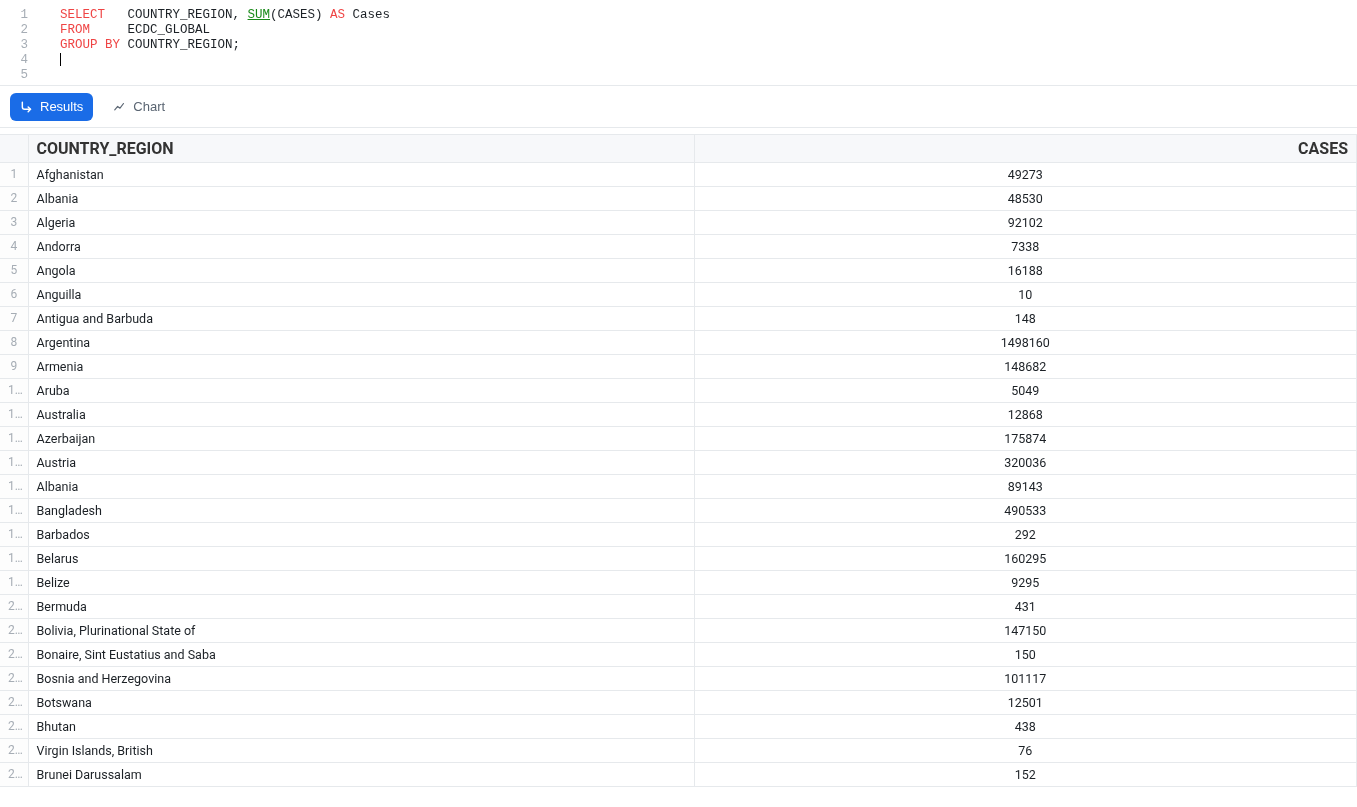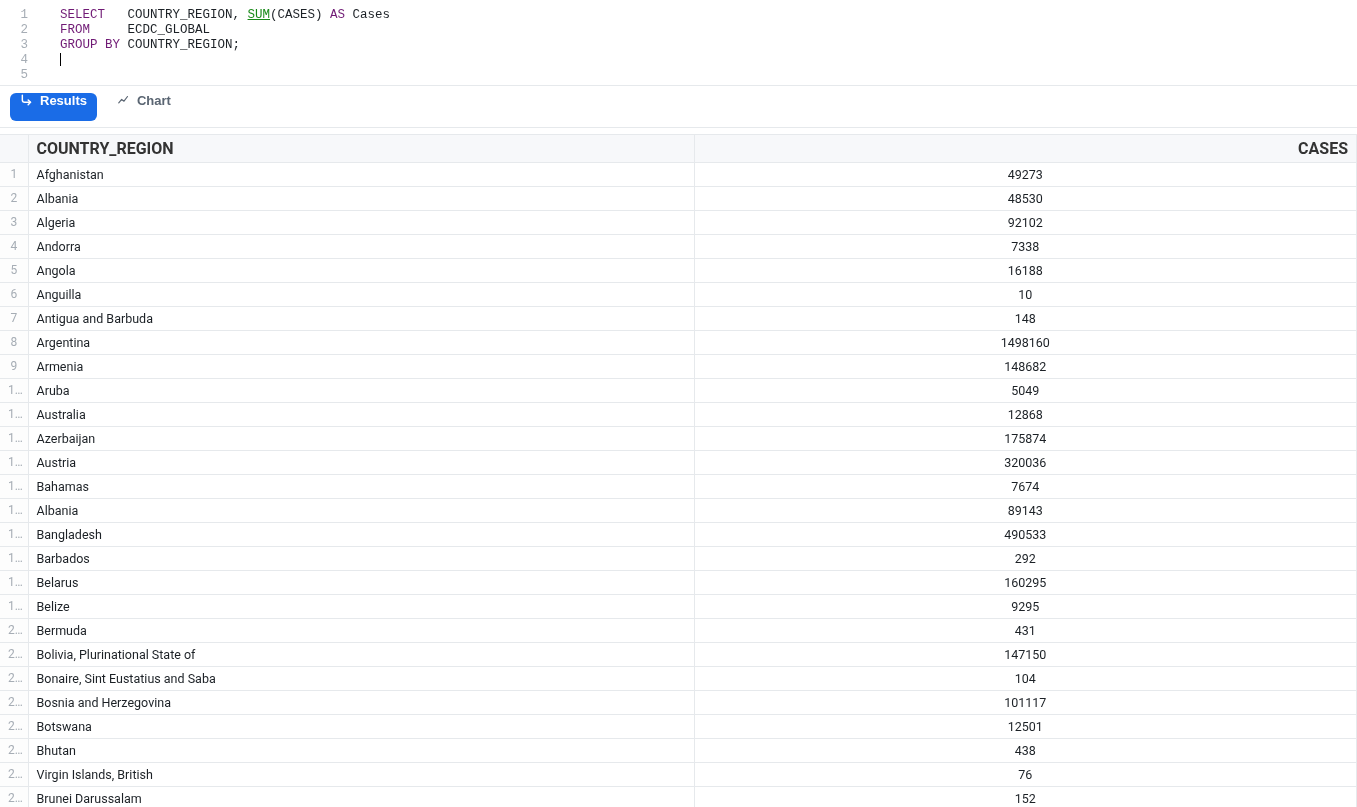--- a/index.html
+++ b/index.html
@@ -25,45 +25,46 @@
     width: 40px;
     flex-shrink: 0;
     color: #a6adb5;
     text-align: right;
     padding-right: 12px;
     user-select: none;
   }
   .gutter div { height: 15px; }
   .code-lines { padding-left: 20px; }
   .code-lines .line { height: 15px; white-space: pre; }
-  .kw-blue { color: #701a75; }
+  .kw-blue { color: #ef4444; }
   .kw-green { color: #188a18; text-decoration: underline; }
   .cursor {
     display: inline-block;
     width: 1px;
     height: 13px;
     background: #000;
     vertical-align: middle;
   }
   .tabs-bar {
     height: 42px;
     border-bottom: 1px solid #e6e9ec;
     display: flex;
     align-items: center;
     padding-left: 10px;
     gap: 10px;
   }
   .tab-btn {
     display: flex;
+    align-items: center;
     gap: 6px;
     height: 28px;
     padding: 0 10px;
     border-radius: 6px;
     font-size: 13px;
-    font-weight: 700;
+    font-weight: 400;
     cursor: pointer;
     border: none;
     background: transparent;
     color: #5a6572;
   }
   .tab-btn.active {
     background: #1a6ce7;
     color: #fff;
   }
   .tab-btn svg { width: 14px; height: 14px; }
@@ -218,25 +219,20 @@
           <td class="rownum">12</td>
           <td class="col-country">Azerbaijan</td>
           <td class="col-cases">175874</td>
         </tr>
         <tr>
           <td class="rownum">13</td>
           <td class="col-country">Austria</td>
           <td class="col-cases">320036</td>
         </tr>
         <tr>
-          <td class="rownum">14</td>
-          <td class="col-country">Bahamas</td>
-          <td class="col-cases">7674</td>
-        </tr>
-        <tr>
           <td class="rownum">15</td>
           <td class="col-country">Albania</td>
           <td class="col-cases">89143</td>
         </tr>
         <tr>
           <td class="rownum">16</td>
           <td class="col-country">Bangladesh</td>
           <td class="col-cases">490533</td>
         </tr>
         <tr>
@@ -260,21 +256,21 @@
           <td class="col-cases">431</td>
         </tr>
         <tr>
           <td class="rownum">21</td>
           <td class="col-country">Bolivia, Plurinational State of</td>
           <td class="col-cases">147150</td>
         </tr>
         <tr>
           <td class="rownum">22</td>
           <td class="col-country">Bonaire, Sint Eustatius and Saba</td>
-          <td class="col-cases">104</td>
+          <td class="col-cases">150</td>
         </tr>
         <tr>
           <td class="rownum">23</td>
           <td class="col-country">Bosnia and Herzegovina</td>
           <td class="col-cases">101117</td>
         </tr>
         <tr>
           <td class="rownum">24</td>
           <td class="col-country">Botswana</td>
           <td class="col-cases">12501</td>

